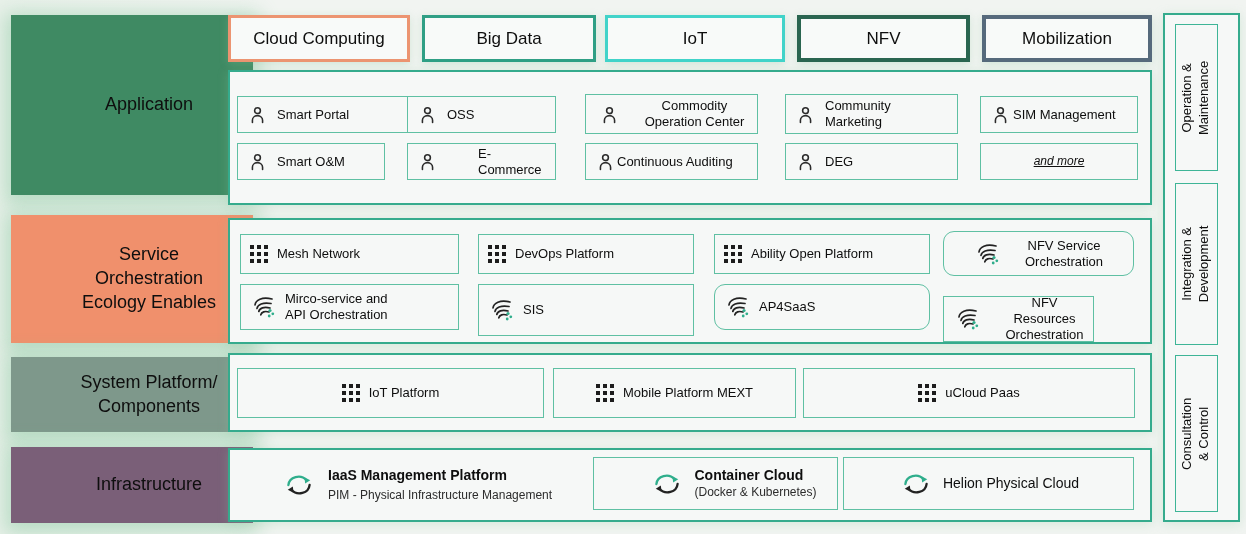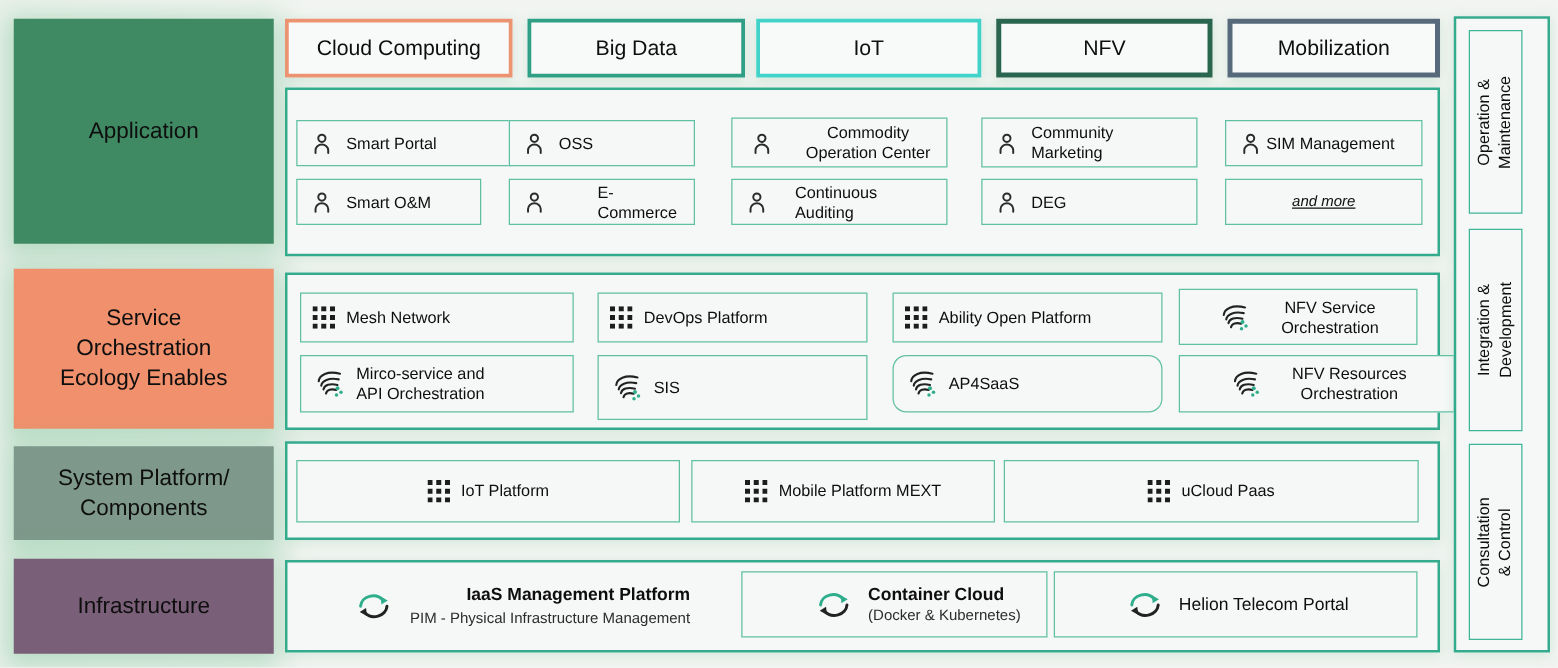--- a/index.html
+++ b/index.html
@@ -3,21 +3,21 @@
 <meta charset="utf-8">
 <style>
   html,body{margin:0;padding:0;background:#f3f5f3;}
   #stage{position:relative;width:1246px;height:534px;background:
     linear-gradient(90deg,#e9f1ea 0px,#f1f4f1 260px,#f1f4f1 100%);
     font-family:"Liberation Sans","DejaVu Sans",sans-serif;color:#0e0e0e;overflow:hidden;}
 
   
   .block{position:absolute;left:11px;width:208px;display:flex;align-items:center;justify-content:center;
     text-align:center;font-size:18px;line-height:1.32;white-space:pre-line;
-    box-shadow:0 4px 18px 6px rgba(125,195,150,.45);}
+    box-shadow:0 4px 18px 6px rgba(125,195,150,.45);padding-left:34px;}
   #blk-app{top:15px;height:180px;background:#3f8a63;}
   #blk-svc{top:215px;height:128px;background:#f0906c;}
   #blk-sys{top:357px;height:75px;background:#7e988b;}
   #blk-inf{top:447px;height:76px;background:#7a5f78;}
 
   
   .chip{position:absolute;top:15px;height:47px;background:#f8faf9;box-sizing:border-box;
     display:flex;align-items:center;justify-content:center;font-size:17px;
     box-shadow:0 2px 8px rgba(140,200,160,.3);}
   #chip-cloud{left:228px;width:182px;border:3px solid #ec9471;}
@@ -38,21 +38,21 @@
   .item{position:absolute;border:1px solid #5fc0a3;background:#f6f8f7;box-sizing:border-box;
     display:flex;align-items:center;gap:9px;padding:0 9px;font-size:13px;color:#0e0e0e;}
   .item .lbl{white-space:pre-line;line-height:1.22;}
   .item.center{justify-content:center;}
   .item .tc{text-align:center;margin-left:16px;}
   .more-lbl{font-style:italic;text-decoration:underline;font-size:12px;}
 
   .icn{flex:0 0 auto;}
 
   
-  .infitem{position:absolute;display:flex;align-items:center;gap:11px;text-align:right;}
+  .infitem{position:absolute;display:flex;align-items:center;gap:11px;}
   .inf-main{font-size:14px;font-weight:bold;line-height:1.25;}
   .inf-sub{font-size:12px;color:#2c2c2c;line-height:1.25;}
 
   
   #rail{position:absolute;left:1163px;top:13px;width:77px;height:509px;border:2px solid #35ab8d;
     background:#f6f8f7;box-sizing:border-box;box-shadow:0 2px 10px rgba(140,200,160,.28);}
   .vitem{position:absolute;left:1175px;width:43px;border:1px solid #3eb597;background:#f6f8f7;
     box-sizing:border-box;display:flex;align-items:center;justify-content:center;overflow:visible;}
   #v0{top:24px;height:147px;}
   #v1{top:183px;height:162px;}
@@ -162,21 +162,21 @@
         <use href="#sym-person"></use>
       </svg>
     <span class="lbl">Smart O&amp;M</span>
   </div>
   <div class="item" style="left:407px;top:143px;width:149px;height:37px;gap:40px;">
     <svg class="icn" width="21" height="21">
         <use href="#sym-person"></use>
       </svg>
     <span class="lbl">E-Commerce</span>
   </div>
-  <div class="item" style="left:585px;top:143px;width:173px;height:37px;gap:20px;">
+  <div class="item" style="left:585px;top:143px;width:173px;height:37px;gap:1px;">
     <svg class="icn" width="21" height="21">
         <use href="#sym-person"></use>
       </svg>
     <span class="lbl">Continuous Auditing</span>
   </div>
   <div class="item" style="left:785px;top:143px;width:173px;height:37px;">
     <svg class="icn" width="21" height="21">
         <use href="#sym-person"></use>
       </svg>
     <span class="lbl">DEG</span>
@@ -196,21 +196,21 @@
         <use href="#sym-grid"></use>
       </svg>
     <span class="lbl">DevOps Platform</span>
   </div>
   <div class="item" style="left:714px;top:234px;width:216px;height:40px;">
     <svg class="icn" width="18" height="18">
         <use href="#sym-grid"></use>
       </svg>
     <span class="lbl">Ability Open Platform</span>
   </div>
-  <div class="item center" style="left:943px;top:231px;width:191px;height:45px;">
+  <div class="item center" style="left:943px;top:231px;width:191px;height:45px;border-radius:11px;">
     <svg class="icn" width="26" height="26">
         <use href="#sym-swoosh"></use>
       </svg>
     <span class="lbl tc">NFV Service
 Orchestration</span>
   </div>
   <div class="item" style="left:240px;top:284px;width:219px;height:46px;">
     <svg class="icn" width="26" height="26">
         <use href="#sym-swoosh"></use>
       </svg>
@@ -222,21 +222,21 @@
         <use href="#sym-swoosh"></use>
       </svg>
     <span class="lbl">SIS</span>
   </div>
   <div class="item" style="left:714px;top:284px;width:216px;height:46px;border-radius:11px;">
     <svg class="icn" width="26" height="26">
         <use href="#sym-swoosh"></use>
       </svg>
     <span class="lbl">AP4SaaS</span>
   </div>
-  <div class="item center" style="left:943px;top:284px;width:221px;height:46px;padding-left:10px;">
+  <div class="item center" style="left:943px;top:296px;width:151px;height:46px;padding-left:10px;">
     <svg class="icn" width="26" height="26">
         <use href="#sym-swoosh"></use>
       </svg>
     <span class="lbl tc">NFV Resources
 Orchestration</span>
   </div>
 
   <div class="item center" style="left:237px;top:368px;width:307px;height:50px;">
     <svg class="icn" width="18" height="18">
         <use href="#sym-grid"></use>
@@ -271,21 +271,21 @@
       </svg>
     <span>
       <span class="inf-main" style="display:block">Container Cloud</span>
       <span class="inf-sub">(Docker &amp; Kubernetes)</span>
     </span>
   </div>
   <div class="item center" style="left:843px;top:457px;width:291px;height:53px;font-size:14px;">
     <svg class="icn" width="36" height="28">
         <use href="#sym-cloudsync"></use>
       </svg>
-    <span class="lbl">Helion Telecom Portal</span>
+    <span class="lbl">Helion Physical Cloud</span>
   </div>
 
   <div id="rail"></div>
   <div class="vitem" id="v0">
     <span class="vtxt">Operation &amp;
 Maintenance</span>
   </div>
   <div class="vitem" id="v1">
     <span class="vtxt">Integration &amp;
 Development</span>

